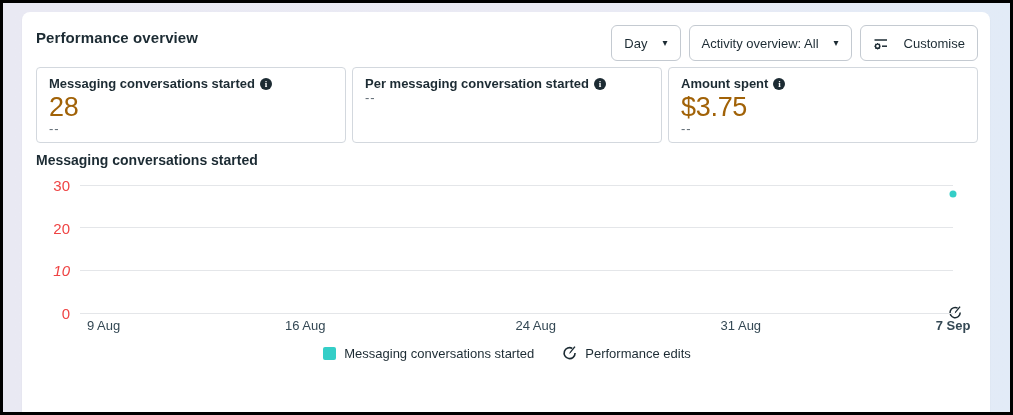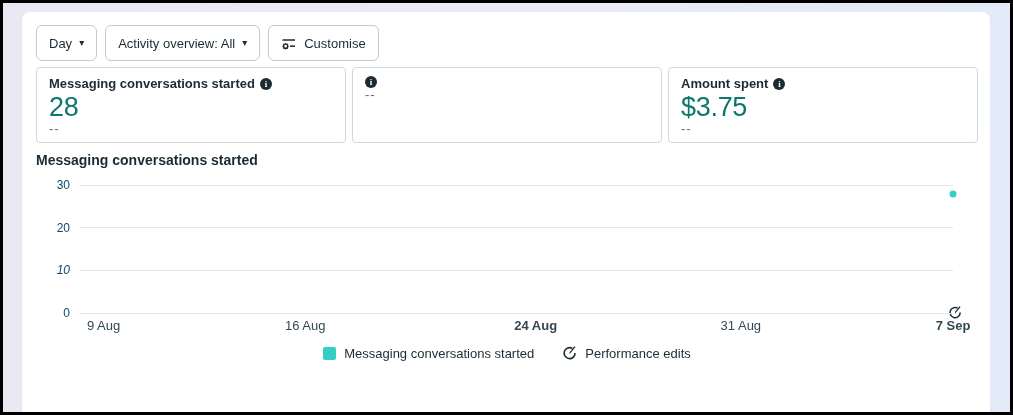--- a/index.html
+++ b/index.html
@@ -12,56 +12,57 @@
   .card {
     position: absolute; left: 19px; top: 9px; width: 968px; height: 400px;
     background: #fff; border-radius: 8px 8px 0 0;
     padding: 13px 12px 0 14px;
     box-shadow: 0 1px 2px rgba(0,0,0,0.05);
   }
   .header-row { display: flex; justify-content: space-between; align-items: flex-start; height: 30px; margin-bottom: 12px; }
   .page-title { font-size: 15px; font-weight: 700; color: #1c2b33; padding-top: 4px; letter-spacing: .1px; }
   .btn-group { display: flex; gap: 8px; }
   .btn {
-    display: inline-flex; align-items: center; gap: 7px; height: 30px; padding: 17px 12px;
+    display: inline-flex; align-items: center; gap: 15px; height: 30px; padding: 17px 12px;
     background: #fff; border: 1px solid #c4cad1; border-radius: 6px;
     font-size: 13px; color: #1c2b33; font-family: inherit; cursor: pointer; white-space: nowrap;
   }
   .caret { font-size: 10px; color: #1c2b33; line-height: 1; }
   .metrics { display: grid; grid-template-columns: 1fr 1fr 1fr; gap: 6px; }
   .metric-card { border: 1px solid #d3d8de; border-radius: 4px; height: 76px; padding: 8px 12px; background: #fff; }
   .metric-label { font-size: 13px; font-weight: 700; color: #1c2b33; display: flex; align-items: center; gap: 5px; }
   .info-icon {
     width: 12px; height: 12px; border-radius: 50%; background: #1c2b33; color: #fff;
     font-size: 9px; font-weight: 700; display: inline-flex; align-items: center; justify-content: center;
     font-family: "Liberation Serif", "DejaVu Serif", serif; flex: 0 0 auto; cursor: pointer;
   }
-  .metric-value { font-size: 27px; font-weight: 400; color: #0f766e; line-height: 30px; margin-top: 1px; letter-spacing: -0.3px; }
+  .metric-value { font-size: 27px; font-weight: 400; color: #a16207; line-height: 30px; margin-top: 1px; letter-spacing: -0.3px; }
   .metric-secondary { font-size: 13px; color: #606a73; line-height: 14px; letter-spacing: 1px; }
   .chart-title { font-size: 14px; font-weight: 700; color: #1c2b33; margin-top: 9px; }
   .plot { position: relative; height: 128px; margin: 17px 25px 0 44px; }
   .gridline { position: absolute; left: 0; right: 0; height: 1px; background: #e4e6e9; }
-  .ytick { position: absolute; right: calc(100% + 10px); width: 30px; text-align: right; font-size: 12px; color: #0c4a6e; transform: translateY(-50%); }
+  .ytick { position: absolute; right: calc(100% + 10px); width: 30px; text-align: right; font-size: 15px; color: #ef4444; transform: translateY(-50%); }
   .data-point { position: absolute; width: 7px; height: 7px; border-radius: 50%; transform: translate(-50%,-50%); cursor: pointer; }
   .edit-marker { position: absolute; transform: translate(-50%,-50%); cursor: pointer; line-height: 0; }
   .xaxis { position: relative; height: 18px; margin: 3px 25px 4px 44px; }
   .xtick { position: absolute; top: 2px; transform: translateX(-50%); font-size: 13px; color: #344854; white-space: nowrap; }
   .legend { display: flex; justify-content: center; align-items: center; gap: 28px; margin-top: 12px; }
   .legend-item { display: flex; align-items: center; gap: 8px; }
   .legend-swatch { width: 13px; height: 13px; border-radius: 2px; }
   .legend-label { font-size: 13px; color: #1c2b33; }
   svg { display: block; }
 </style>
 </head>
 <body>
 
 <div class="frame">
   <div class="card">
 
     <div class="header-row">
+      <div class="page-title">Performance overview</div>
       <div class="btn-group">
         <button class="btn">
           <span>Day</span>
           <span class="caret">▾</span>
         </button>
         <button class="btn">
           <span>Activity overview: All</span>
           <span class="caret">▾</span>
         </button>
         <button class="btn">
@@ -91,20 +92,21 @@
       <div class="metric-card">
         <div class="metric-label">
           <span>Messaging conversations started</span>
           <span class="info-icon">i</span>
         </div>
         <div class="metric-value">28</div>
         <div class="metric-secondary">--</div>
       </div>
       <div class="metric-card">
         <div class="metric-label">
+          <span>Per messaging conversation started</span>
           <span class="info-icon">i</span>
         </div>
         <div class="metric-secondary">--</div>
       </div>
       <div class="metric-card">
         <div class="metric-label">
           <span>Amount spent</span>
           <span class="info-icon">i</span>
         </div>
         <div class="metric-value">$3.75</div>
@@ -127,21 +129,21 @@
         <div class="ytick" style="top: 66.6667%; font-style: italic;">10</div>
         <div class="gridline" style="top: calc(33.3333% - 0.5px);"></div>
         <div class="ytick" style="top: 33.3333%;">20</div>
         <div class="gridline" style="top: calc(0% - 0.5px);"></div>
         <div class="ytick" style="top: 0%;">30</div>
         <div class="data-point" title="Messaging conversations started: 28" style="background: rgb(52, 206, 199); left: 100%; top: 6.66667%;"></div>
       </div>
     <div class="xaxis">
         <div class="xtick" style="left: 2.7%;">9 Aug</div>
         <div class="xtick" style="left: 25.8%;">16 Aug</div>
-        <div class="xtick" style="left: 52.2%; font-weight: bold;">24 Aug</div>
+        <div class="xtick" style="left: 52.2%;">24 Aug</div>
         <div class="xtick" style="left: 75.7%;">31 Aug</div>
         <div class="xtick" style="left: 100%; font-weight: bold;">7 Sep</div>
       </div>
 
     <div class="legend">
       <div class="legend-item">
         <span class="legend-swatch" style="background: rgb(52, 206, 199);"></span>
         <span class="legend-label">Messaging conversations started</span>
       </div>
       <div class="legend-item">

